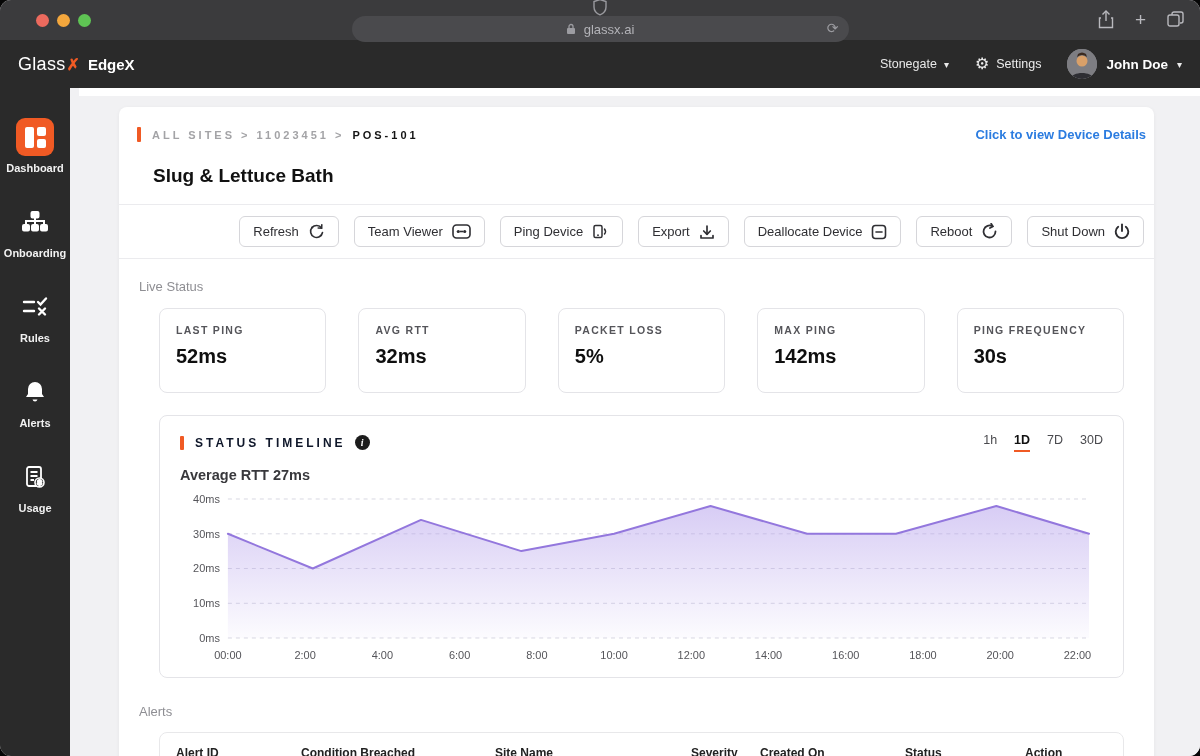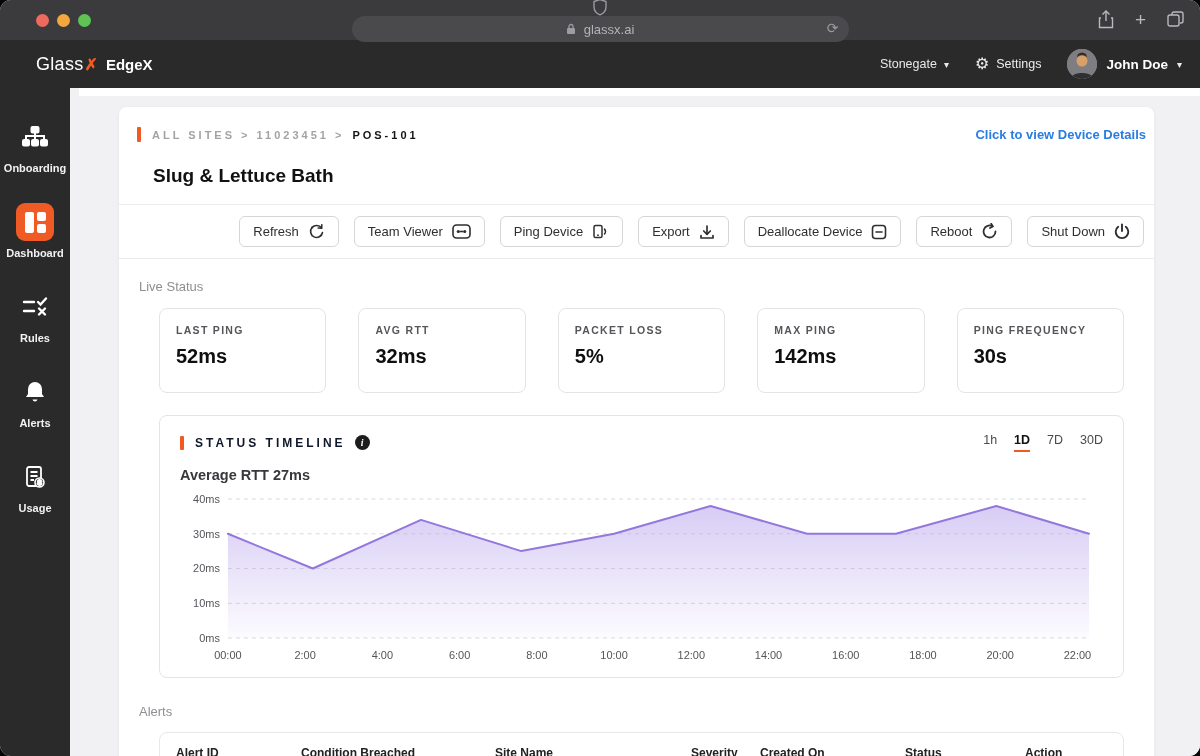--- a/index.html
+++ b/index.html
@@ -15,21 +15,21 @@
   .shield { color:#9a9a9f; display:flex; }
   .url-bar { width:497px; height:26px; border-radius:13px; background:#4a4a4d; display:flex; align-items:center; position:relative; color:#b3b3b8; }
   .url-center { margin:0 auto; display:flex; align-items:center; gap:8px; font-size:13px; }
   .url-refresh { position:absolute; right:10px; top:4px; font-size:14px; color:#9c9ca1; }
   .chrome-right { position:absolute; right:16px; top:10px; display:flex; gap:21px; align-items:center; color:#b9b9be; }
   .chrome-right .glyph { font-size:19px; line-height:19px; }
 
   
   .appbar { height:48px; background:#2a2a2a; display:flex; align-items:center; padding:0 18px; }
   .logo { display:flex; align-items:baseline; }
-  .logo-glass { color:#fff; font-size:18px; font-weight:400; letter-spacing:.3px;margin-left:18px; }
+  .logo-glass { color:#fff; font-size:18px; font-weight:400; letter-spacing:.3px; }
   .logo-x { color:#f05a24; font-weight:800; font-size:16px; margin:0 1px; }
   .logo-product { color:#fff; font-weight:800; font-size:15px; margin-left:7px; }
   .appbar-right { margin-left:auto; display:flex; align-items:center; gap:26px; }
   .org { color:#e9e9e9; font-size:12.5px; display:flex; align-items:center; gap:7px; cursor:pointer; }
   .chev { font-size:10px; color:#e9e9e9; }
   .settings { color:#ececec; font-size:12.5px; display:flex; align-items:center; gap:7px; cursor:pointer; }
   .gear { font-size:16px; line-height:16px; }
   .profile { display:flex; align-items:center; gap:9px; cursor:pointer; }
   .avatar { width:30px; height:30px; border-radius:50%; overflow:hidden; background:#8a8a8e; }
   .username { color:#fff; font-size:13.5px; font-weight:700; }
@@ -154,39 +154,39 @@
         <span class="chev">▾</span>
       </div>
     </div>
   </div>
 
   <div class="shell">
 
     <div class="sidebar">
       <div class="nav-item">
         <span class="nav-icon">
+          <span class="app-tile">
+              <i></i>
+              <i></i>
+              <i></i>
+            </span>
+        </span>
+        <span class="nav-label">Dashboard</span>
+      </div>
+      <div class="nav-item">
+        <span class="nav-icon">
           <svg width="26" height="24" viewBox="0 0 26 24" fill="none" stroke="#fff" stroke-width="2">
               <rect x="9.5" y="2" width="7" height="5.5" rx="1" fill="#fff"></rect>
               <path d="M13 7.5 V11 M4 15 V11 H22 V15 M13 11 V15"></path>
               <rect x="1" y="15" width="6" height="5.5" rx="1" fill="#fff"></rect>
               <rect x="10" y="15" width="6" height="5.5" rx="1" fill="#fff"></rect>
               <rect x="19" y="15" width="6" height="5.5" rx="1" fill="#fff"></rect>
             </svg>
         </span>
         <span class="nav-label">Onboarding</span>
-      </div>
-      <div class="nav-item">
-        <span class="nav-icon">
-          <span class="app-tile">
-              <i></i>
-              <i></i>
-              <i></i>
-            </span>
-        </span>
-        <span class="nav-label">Dashboard</span>
       </div>
       <div class="nav-item">
         <span class="nav-icon">
           <svg width="26" height="22" viewBox="0 0 26 22" fill="none" stroke="#fff" stroke-width="2.4" stroke-linecap="round">
               <path d="M2 6 H12"></path>
               <path d="M16 6 l2.5 2.5 L24 2.5"></path>
               <path d="M2 15 H12"></path>
               <path d="M17 12.5 l6 6 M23 12.5 l-6 6"></path>
             </svg>
         </span>

